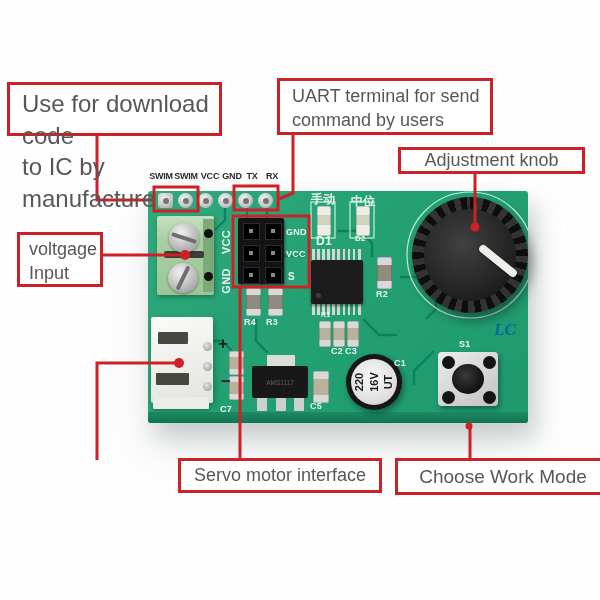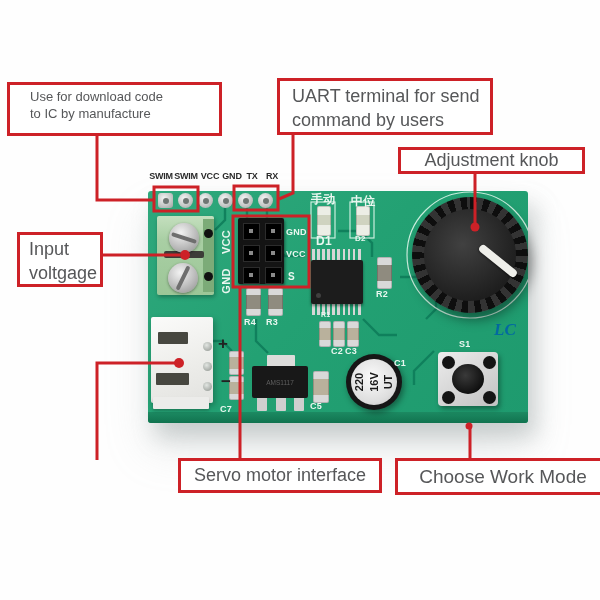--- a/index.html
+++ b/index.html
@@ -233,37 +233,37 @@
       <path d="M470,458 V427"></path>
     </g>
     <g fill="#cd2127" stroke="none">
       <circle cx="475" cy="227" r="4.5"></circle>
       <circle cx="185" cy="255" r="5"></circle>
       <circle cx="179" cy="363" r="5"></circle>
       <circle cx="469" cy="426" r="3.5"></circle>
     </g>
   </svg>
 
-  <div class="callout" style="left:7px;top:82px;width:215px;height:54px;padding:3px 0 0 20px;font-size:13px">
+  <div class="callout" style="left:7px;top:82px;width:215px;height:54px;padding:3px 0 0 12px;font-size:24px">
     <span class="cl">Use for download code</span>
     <span class="cl">to IC by manufacture</span>
   </div>
 
   <div class="callout center" style="left:398px;top:147px;width:187px;height:27px;font-size:18px">
     <span>Adjustment knob</span>
   </div>
 
   <div class="callout" style="left:277px;top:78px;width:216px;height:57px;padding:4px 0 0 12px;font-size:18px">
     <span class="cl">UART terminal for send</span>
     <span class="cl">command by users</span>
   </div>
 
   <div class="callout" style="left:17px;top:232px;width:86px;height:55px;padding:3px 0 0 9px;font-size:18px">
+    <span class="cl">voltgage</span>
     <span class="cl">Input</span>
-    <span class="cl">voltgage</span>
   </div>
 
 
   <div class="callout center" style="left:178px;top:458px;width:204px;height:35px;font-size:18px">
     <span>Servo motor interface</span>
   </div>
 
   <div class="callout center" style="left:395px;top:458px;width:216px;height:37px;font-size:19px">
     <span>Choose Work Mode</span>
   </div>

